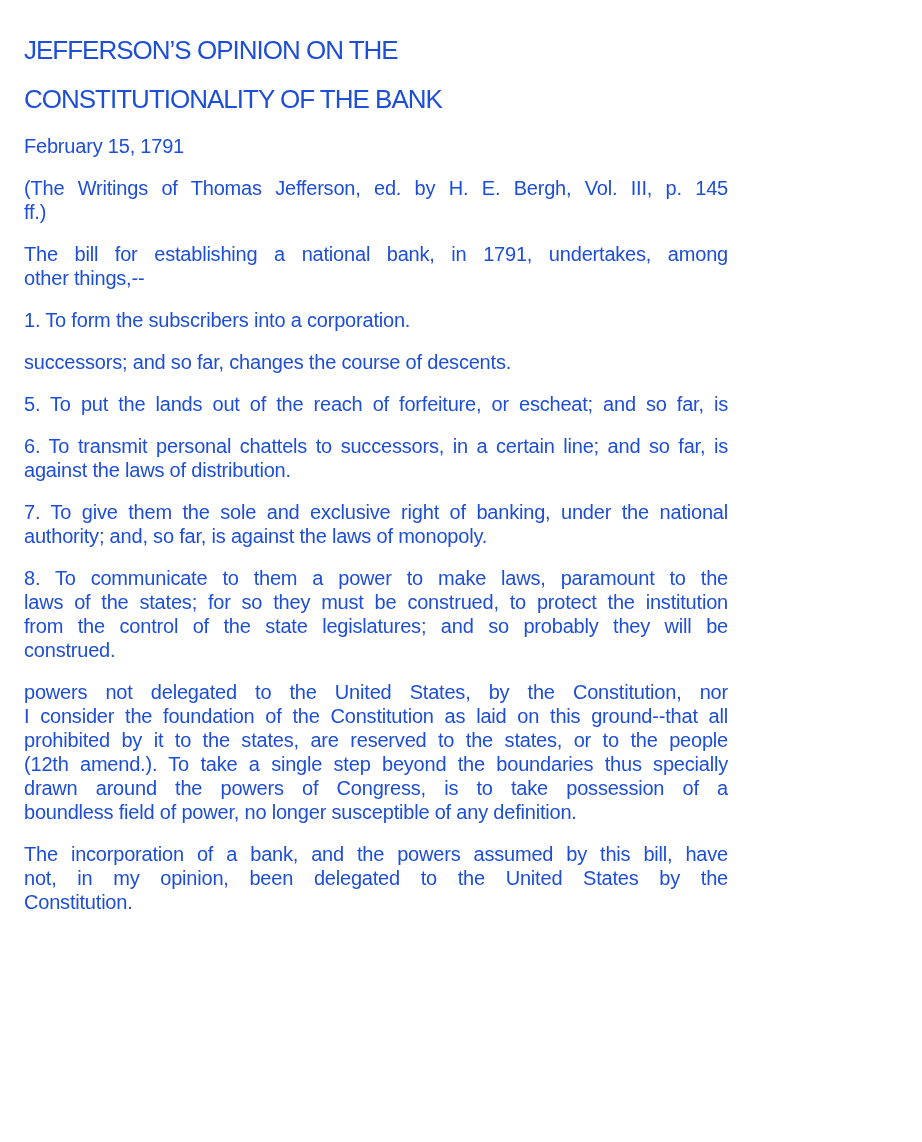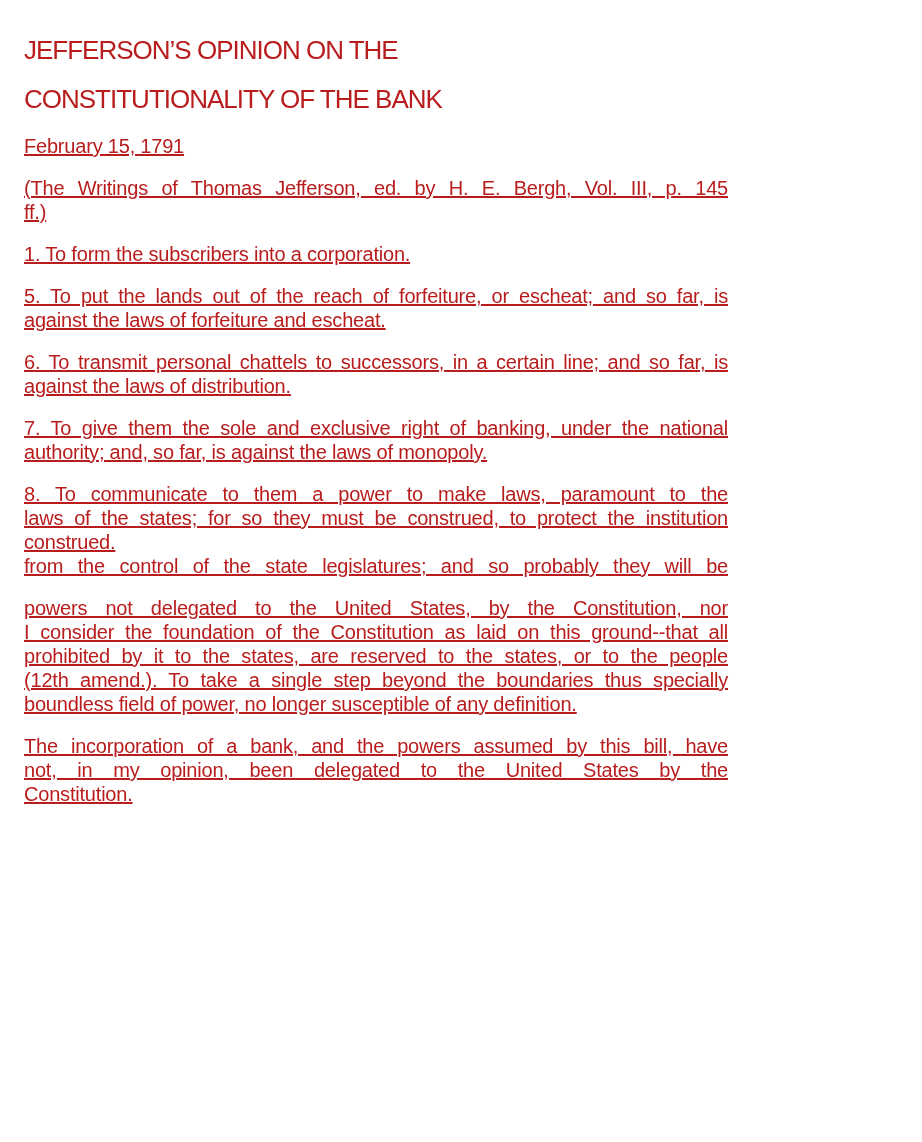--- a/index.html
+++ b/index.html
@@ -28,71 +28,75 @@
     font-weight: normal;
     margin: 0 0 10px 0;
   }
   .text-block {
     line-height: 24px;
     margin: 0 0 18px 0;
     letter-spacing: -0.2px;
   }
   .text-line {
     min-height: 24px;
-    text-decoration: underline;
   }
   .text-line.justify {
     text-align: justify;
     text-align-last: justify;
   }
 </style>
 </head>
 <body style="background: rgb(255, 255, 255);">
 
-<div class="doc" style="color: #b91c1c; margin-left: 24px;">
+<div class="doc" style="color: #1d4ed8; margin-left: 24px;">
   <h1 class="title-block">
       <div class="title-line">JEFFERSON’S OPINION ON THE</div>
       <div class="title-line">CONSTITUTIONALITY OF THE BANK</div>
     </h1>
   <div>
       <div class="text-block">
         <div class="text-line">February 15, 1791</div>
       </div>
       <div class="text-block">
         <div class="text-line justify">(The Writings of Thomas Jefferson, ed. by H. E. Bergh, Vol. III, p. 145</div>
         <div class="text-line">ff.)</div>
       </div>
       <div class="text-block">
+        <div class="text-line justify">The bill for establishing a national bank, in 1791, undertakes, among</div>
+        <div class="text-line">other things,--</div>
+      </div>
+      <div class="text-block">
         <div class="text-line">1. To form the subscribers into a corporation.</div>
       </div>
       <div class="text-block">
+        <div class="text-line">successors; and so far, changes the course of descents.</div>
       </div>
       <div class="text-block">
         <div class="text-line justify">5. To put the lands out of the reach of forfeiture, or escheat; and so far, is</div>
-        <div class="text-line">against the laws of forfeiture and escheat.</div>
       </div>
       <div class="text-block">
         <div class="text-line justify">6. To transmit personal chattels to successors, in a certain line; and so far, is</div>
         <div class="text-line">against the laws of distribution.</div>
       </div>
       <div class="text-block">
         <div class="text-line justify">7. To give them the sole and exclusive right of banking, under the national</div>
         <div class="text-line">authority; and, so far, is against the laws of monopoly.</div>
       </div>
       <div class="text-block">
         <div class="text-line justify">8. To communicate to them a power to make laws, paramount to the</div>
         <div class="text-line justify">laws of the states; for so they must be construed, to protect the institution</div>
+        <div class="text-line justify">from the control of the state legislatures; and so probably they will be</div>
         <div class="text-line">construed.</div>
-        <div class="text-line justify">from the control of the state legislatures; and so probably they will be</div>
       </div>
       <div class="text-block">
         <div class="text-line justify">powers not delegated to the United States, by the Constitution, nor</div>
         <div class="text-line justify">I consider the foundation of the Constitution as laid on this ground--that all</div>
         <div class="text-line justify">prohibited by it to the states, are reserved to the states, or to the people</div>
         <div class="text-line justify">(12th amend.). To take a single step beyond the boundaries thus specially</div>
+        <div class="text-line justify">drawn around the powers of Congress, is to take possession of a</div>
         <div class="text-line">boundless field of power, no longer susceptible of any definition.</div>
       </div>
       <div class="text-block">
         <div class="text-line justify">The incorporation of a bank, and the powers assumed by this bill, have</div>
         <div class="text-line justify">not, in my opinion, been delegated to the United States by the</div>
         <div class="text-line">Constitution.</div>
       </div>
     </div>
 </div>
 

